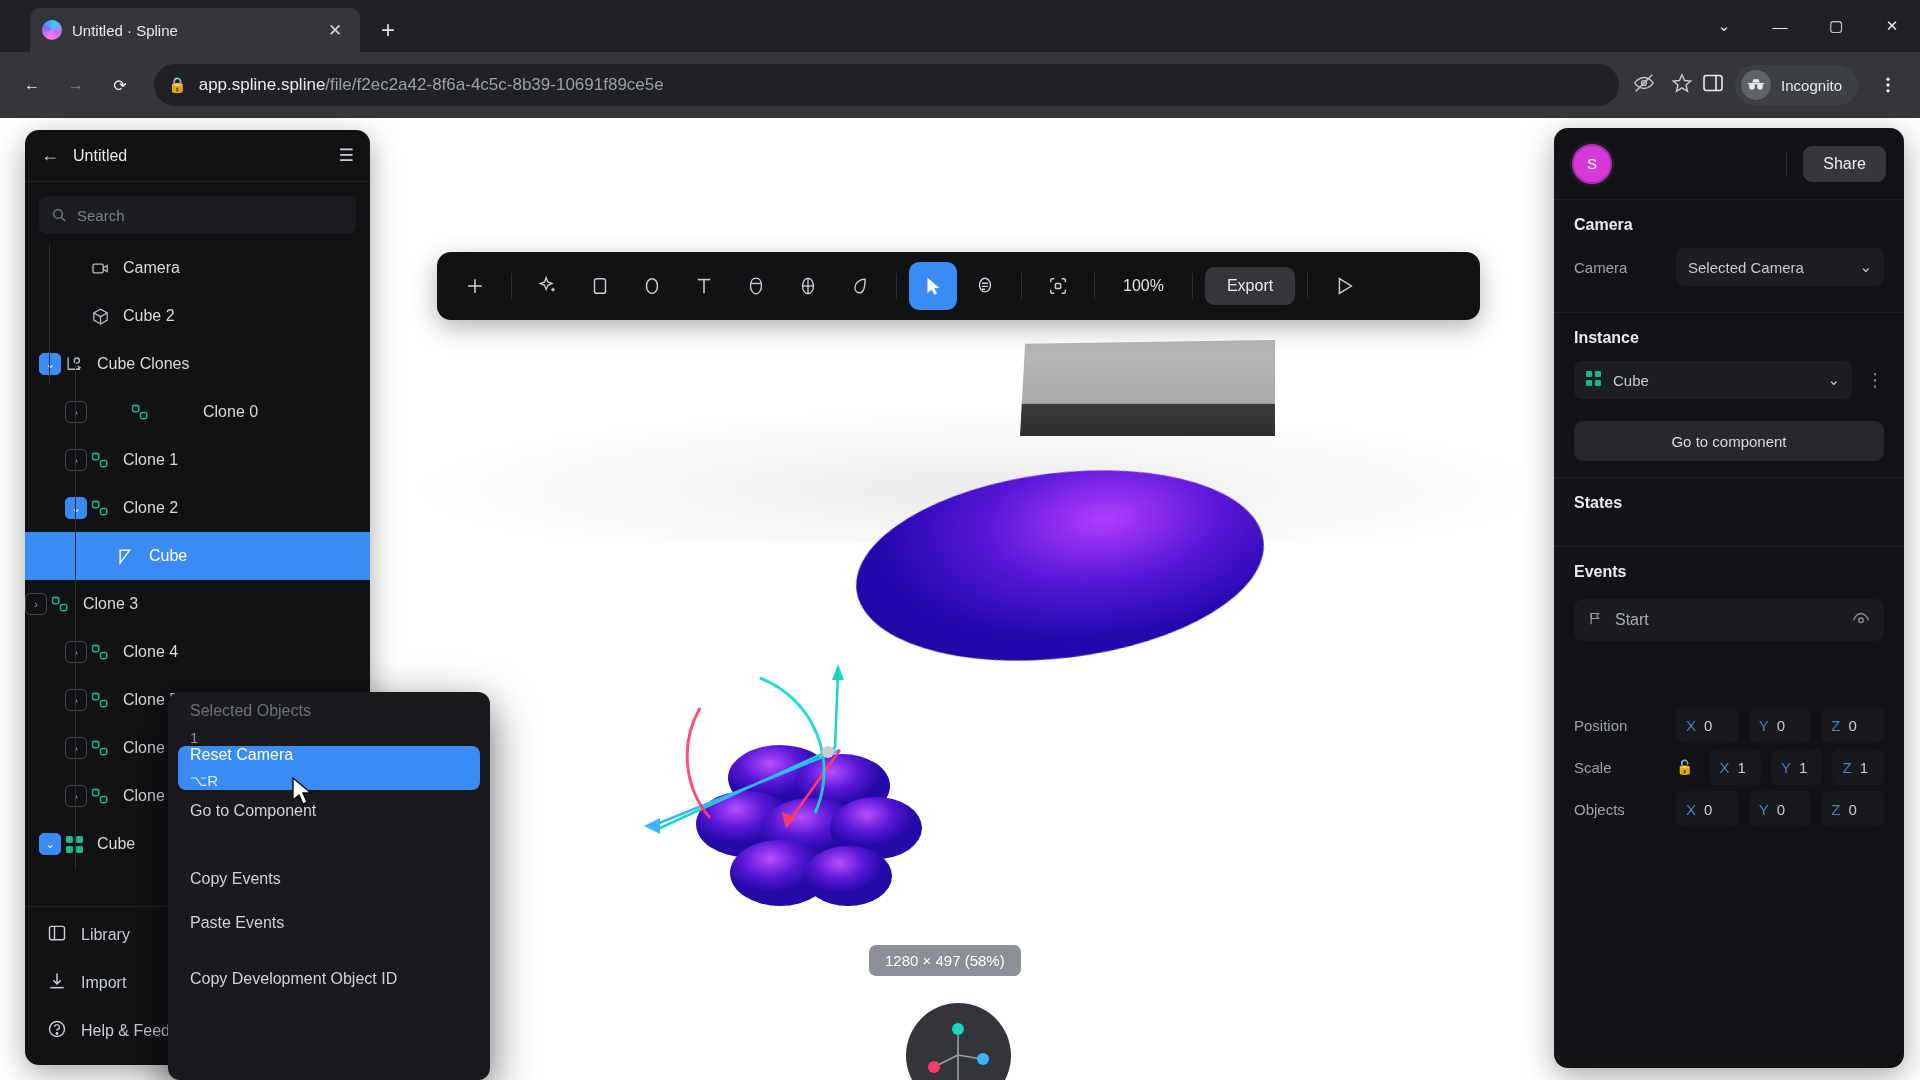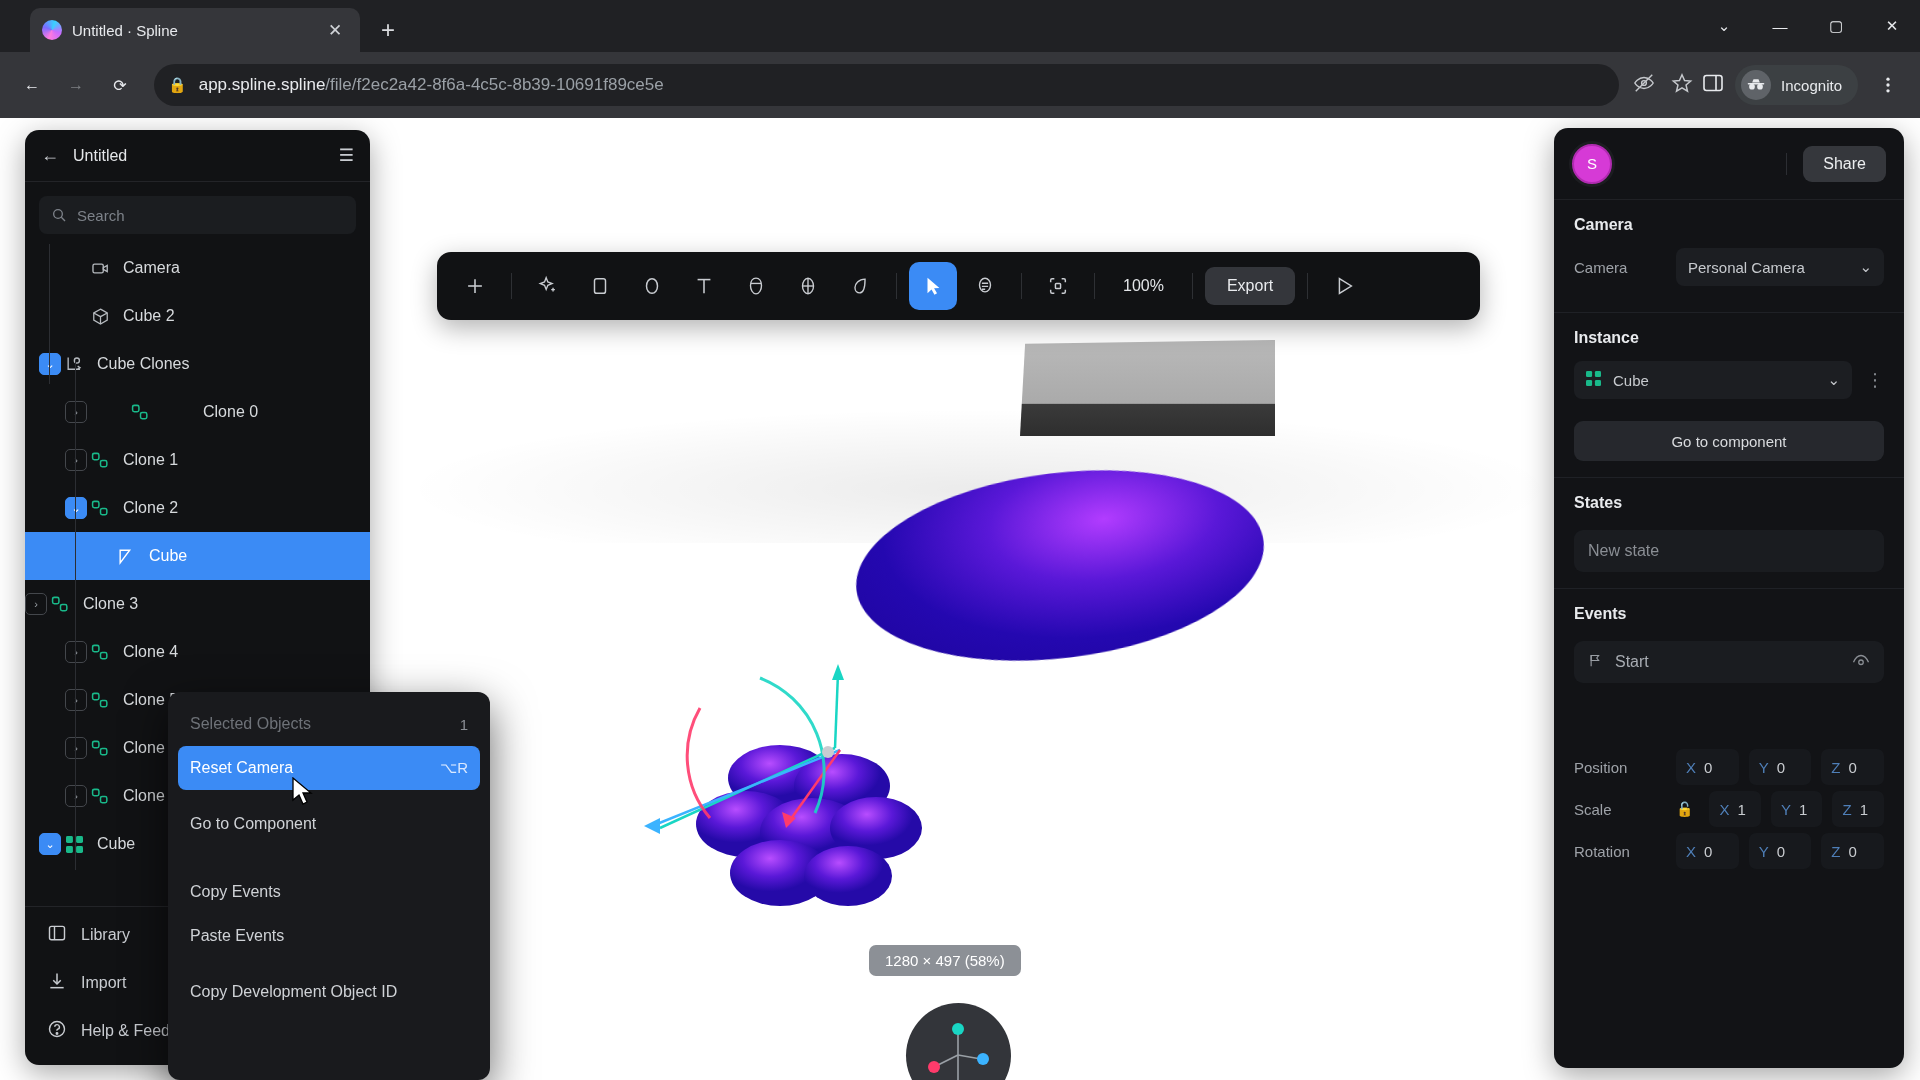--- a/index.html
+++ b/index.html
@@ -59,22 +59,22 @@
   .ticon { width:26px; display:flex; align-items:center; justify-content:center; flex:0 0 auto; }
   .tlabel { margin-left:10px; white-space:nowrap; }
   .guide { position:absolute; width:1px; background:#2c2e33; }
   .lp-bottom { border-top:1px solid #232428; padding:4px 0 10px; }
   .brow { height:48px; display:flex; align-items:center; gap:14px; padding:0 22px; color:#c9ccd1; font-size:16px;}
 
   
   .ctx { position:absolute; left:168px; top:574px; width:322px; height:388px;
      background:#191a1d; border-radius:12px; box-shadow:0 14px 44px rgba(0,0,0,.6);
      padding:10px 0; overflow:hidden; z-index:40; }
-  .citem { height:44px; display:flex; align-items:center; justify-content:space-between;
-     margin:0 10px; padding:0 12px; border-radius:8px; color:#cfd2d6; font-size:16px; }
+  .citem { height:44px; display:flex; align-items:flex-start; justify-content:space-between;
+     margin:0 10px; padding:0 12px; border-radius:8px; color:#cfd2d6; font-size:16px;flex-direction:column; }
   .citem.hdr { color:#6e7278; }
   .citem.hl { background:#3b8bf5; color:#fff; }
   .cshort { color:#8b8f95; font-size:15px; }
   .citem.hl .cshort { color:#dbe9ff; }
   .cgap { height:12px; }
   .cursor { position:absolute; left:292px; top:659px; z-index:50; }
 
   
   .ttbar { position:absolute; left:437px; top:134px; width:1043px; height:68px; background:#111214;
     border-radius:14px; display:flex; align-items:center; padding:0 14px; gap:4px; box-shadow:0 8px 26px rgba(0,0,0,.3); z-index:20;}
@@ -547,21 +547,21 @@
         <div class="spacer"></div>
         <div class="vline"></div>
         <div class="sharebtn">Share</div>
       </div>
 
       <div class="sect">
         <h4>Camera</h4>
         <div class="rowf">
           <span class="rlab">Camera</span>
           <div class="rfield">
-            <span>Personal Camera</span>
+            <span>Selected Camera</span>
             <span>⌄</span>
           </div>
         </div>
       </div>
       <div class="divider"></div>
 
       <div class="sect">
         <h4>Instance</h4>
         <div class="rowf">
           <div class="rfield">
@@ -580,21 +580,20 @@
           </div>
           <span style="color:#8a8e94;font-size:18px;">⋮</span>
         </div>
       </div>
       <div class="fullbtn">Go to component</div>
       <div class="divider"></div>
 
       <div class="sect">
         <h4>States</h4>
       </div>
-      <div class="state new">New state</div>
       <div class="divider"></div>
 
       <div class="sect">
         <h4>Events</h4>
       </div>
       <div class="evrow">
         <span>
           <svg width="15" height="15" viewBox="0 0 24 24" fill="none" stroke="#9a9ea4" stroke-width="1.8">
               <line x1="5" y1="3" x2="5" y2="21"></line>
               <path d="M5 4h12l-3 4 3 4H5z"></path>
@@ -641,21 +640,21 @@
                 <span class="ax">Y</span>
                 <span class="av">1</span>
               </span>
               <span class="xy">
                 <span class="ax">Z</span>
                 <span class="av">1</span>
               </span>
             </span>
           </div>
           <div class="rowf">
-            <span class="rlab">Rotation</span>
+            <span class="rlab">Objects</span>
             <span class="xyz">
               <span class="xy">
                 <span class="ax">X</span>
                 <span class="av">0</span>
               </span>
               <span class="xy">
                 <span class="ax">Y</span>
                 <span class="av">0</span>
               </span>
               <span class="xy">

